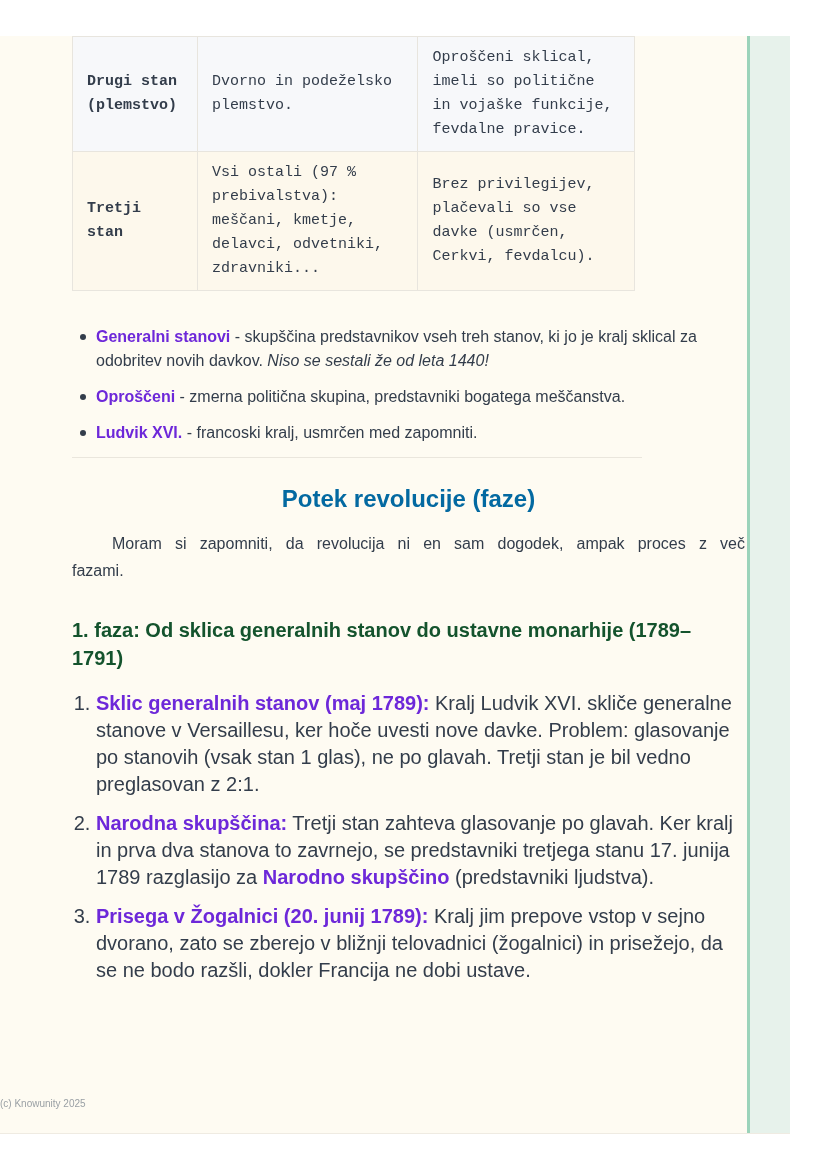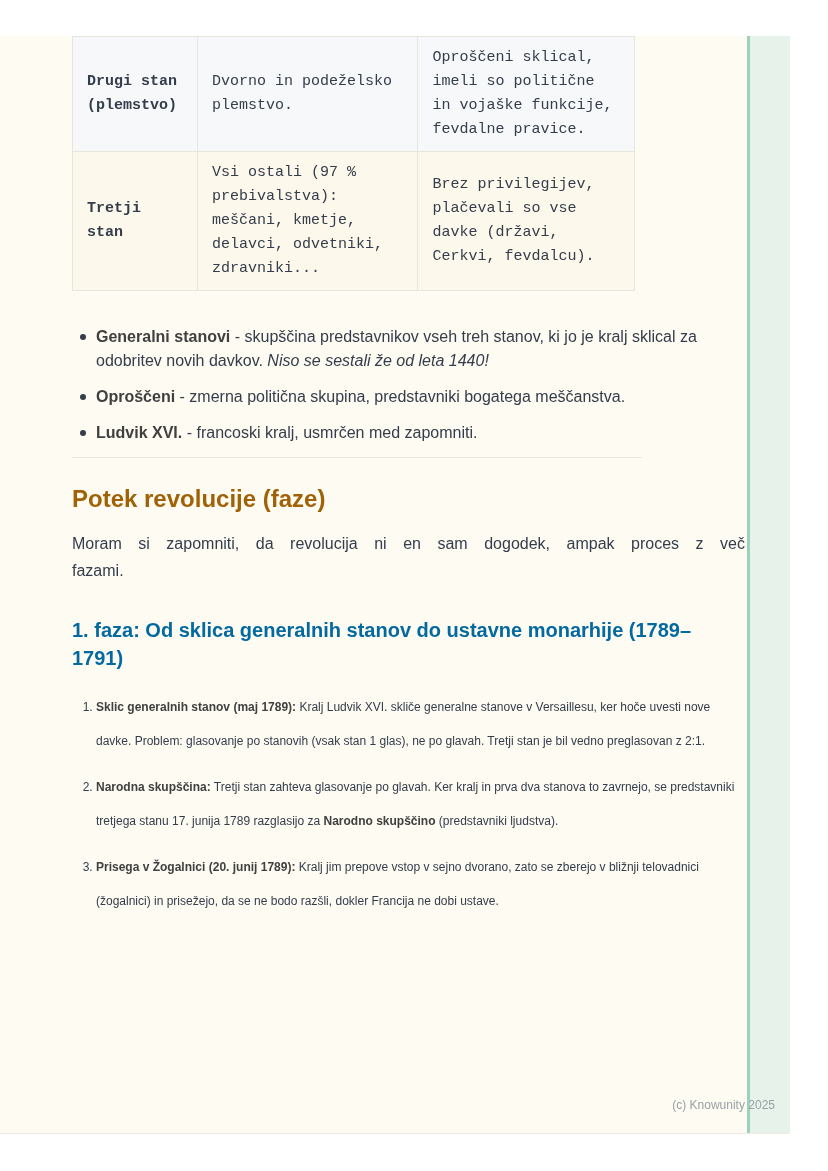--- a/index.html
+++ b/index.html
@@ -32,46 +32,46 @@
 
   ul.bullets{margin:34px 0 0 0;padding:0 0 0 24px;list-style:none;}
   ul.bullets li{
     position:relative;margin:0 0 12px 0;
     font-size:16px;line-height:24px;
   }
   ul.bullets li::before{
     content:"";position:absolute;left:-16px;top:9px;width:6px;height:6px;
     border-radius:50%;background:#333d4b;
   }
-  ul.bullets strong, ol.steps strong{font-weight:bold;color:#404040;margin-top:8px;}
+  ul.bullets strong, ol.steps strong{font-weight:bold;color:#6d28d9;margin-top:8px;}
   ul.bullets em{font-style:italic;}
 
   hr.divider{
     border:none;border-top:1px solid #eae6dd;width:570px;
     margin:10px 0 0 0;
   }
   h2.section-title{
     margin:26px 0 0 0;font-size:24px;line-height:30px;
-    color:#a16207;font-weight:bold;
+    color:#0369a1;font-weight:bold;text-align:center;
   }
   p.intro{
     margin:16px 0 0 0;font-size:16px;line-height:27px;width:673px;
   }
-  p.intro .j1{display:block;text-align:justify;text-align-last:justify;}
+  p.intro .j1{display:block;text-align:justify;text-align-last:justify;margin-left:40px;}
   p.intro .j2{display:block;}
   h3.phase-title{
     margin:32px 16px 0 0;font-size:20px;line-height:28px;
-    color:#0369a1;font-weight:bold;
+    color:#14532d;font-weight:bold;
   }
   ol.steps{margin:18px 0 0 0;padding:0 0 0 24px;}
-  ol.steps li{margin:0 0 12px 0;font-size:12px;line-height:34px;}
+  ol.steps li{margin:0 0 12px 0;font-size:20px;line-height:27px;}
 
   .footer{
-    position:absolute;top:1098px;left:0;width:775px;text-align:right;
-    font-size:12px;color:#9aa0a5;z-index:3;
+    position:absolute;top:1098px;left:0;width:775px;
+    font-size:10px;color:#9aa0a5;z-index:3;
   }
 </style>
 </head>
 <body>
 
 <div class="page">
   <div class="side-bar"></div>
 
   <div class="content">
 
@@ -83,21 +83,21 @@
         </colgroup>
       <tbody>
         <tr class="r1 row-striped">
           <td class="key">Drugi stan (plemstvo)</td>
           <td>Dvorno in podeželsko plemstvo.</td>
           <td>Oproščeni sklical, imeli so politične in vojaške funkcije, fevdalne pravice.</td>
         </tr>
         <tr class="r2 row-plain">
           <td class="key">Tretji stan</td>
           <td>Vsi ostali (97 % prebivalstva): meščani, kmetje, delavci, odvetniki, zdravniki...</td>
-          <td>Brez privilegijev, plačevali so vse davke (državi, Cerkvi, fevdalcu).</td>
+          <td>Brez privilegijev, plačevali so vse davke (usmrčen, Cerkvi, fevdalcu).</td>
         </tr>
       </tbody>
     </table>
 
     <ul class="bullets">
       <li><strong>Generalni stanovi</strong><span> - skupščina predstavnikov vseh treh stanov, ki jo je kralj sklical za odobritev novih davkov. </span><strong></strong><span></span><em>Niso se sestali že od leta 1440!</em></li>
       <li><strong>Oproščeni</strong><span> - zmerna politična skupina, predstavniki bogatega meščanstva.</span><strong></strong><span></span><em></em></li>
       <li><strong>Ludvik XVI.</strong><span> - francoski kralj, usmrčen med zapomniti.</span><strong></strong><span></span><em></em></li>
     </ul>
 

